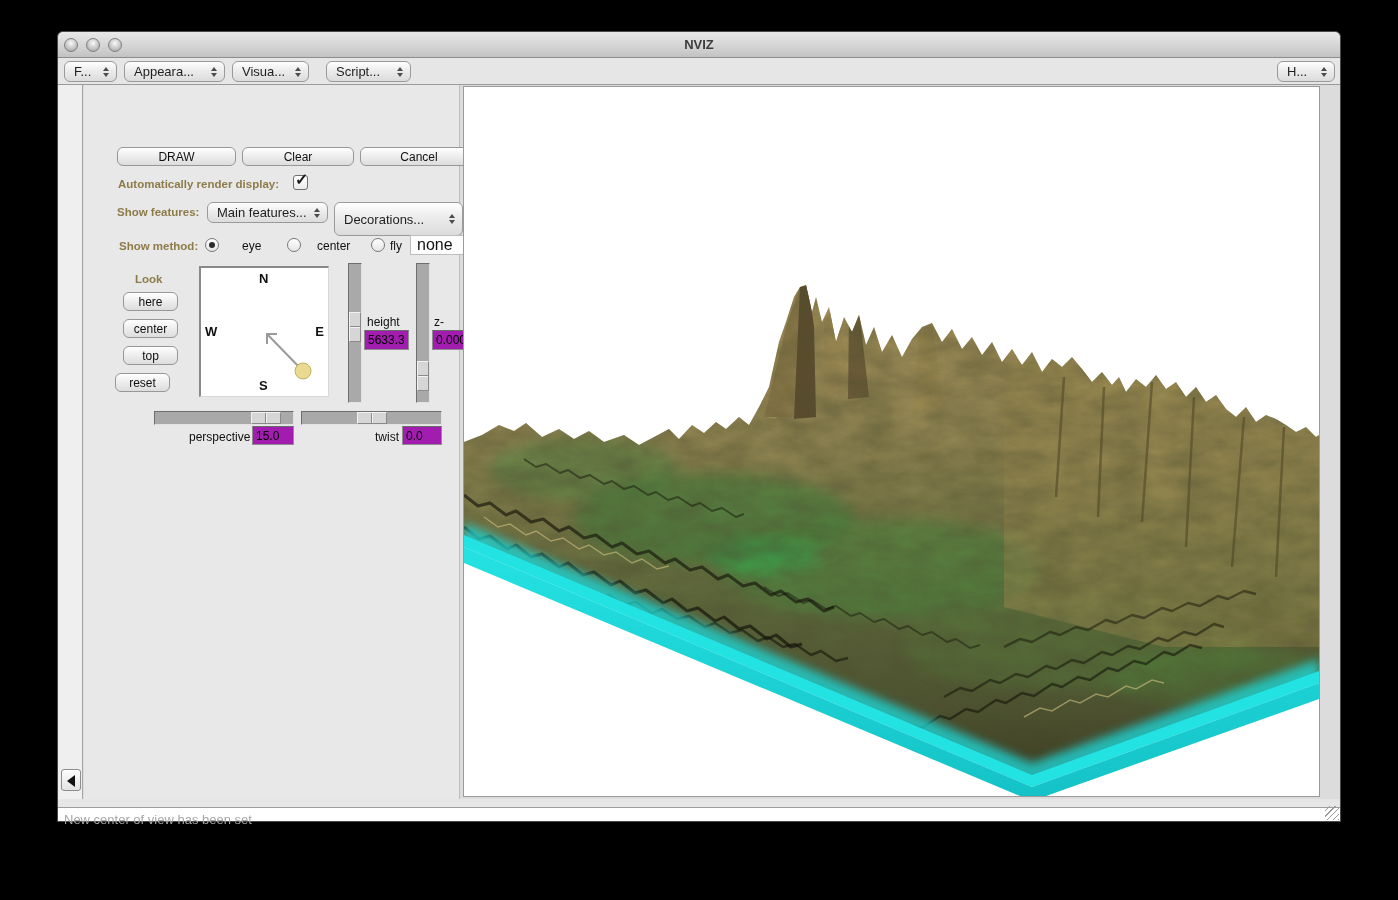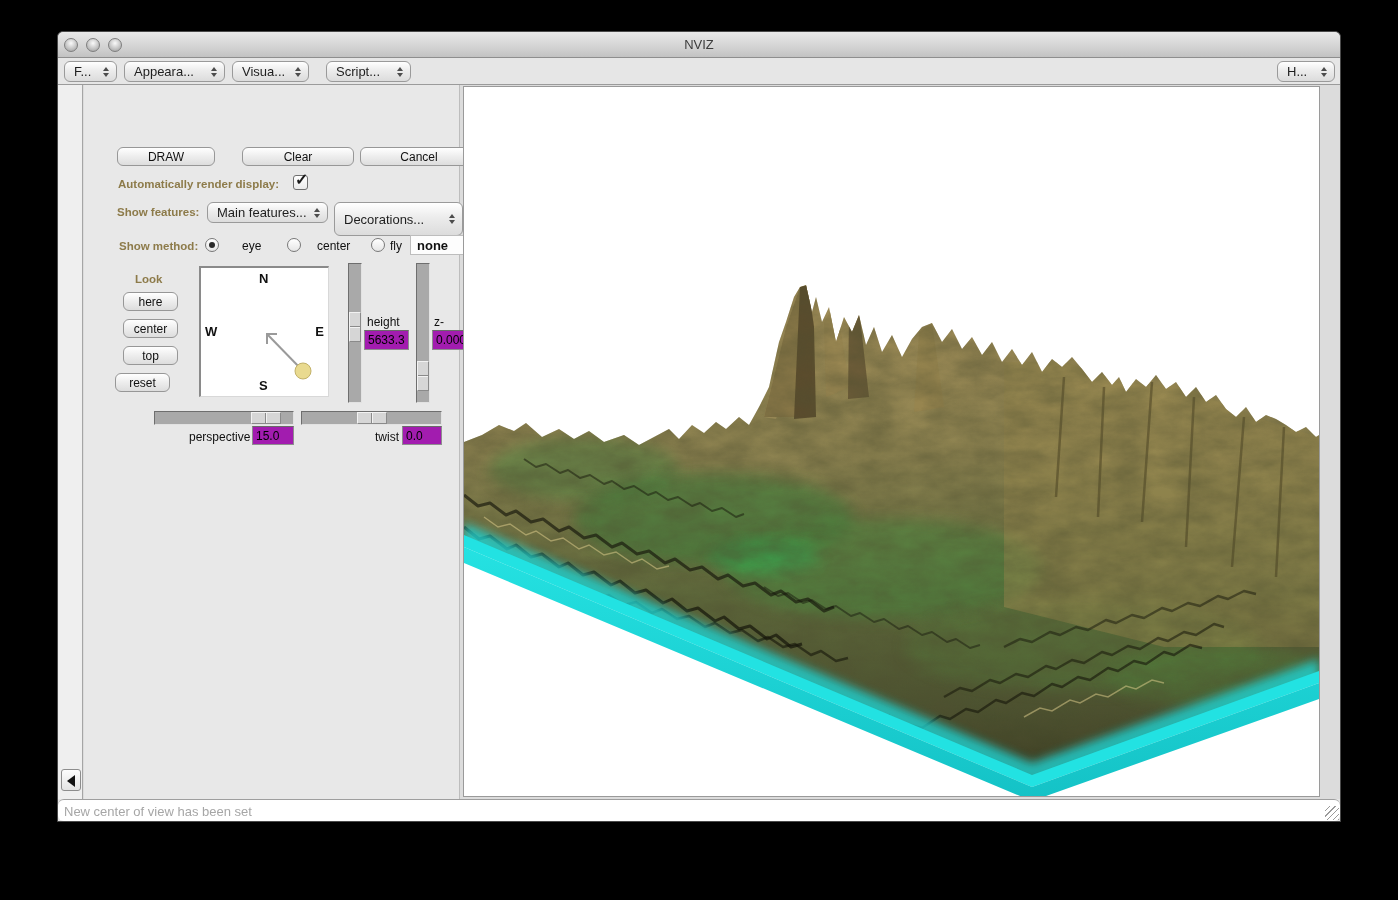--- a/index.html
+++ b/index.html
@@ -7,21 +7,21 @@
 
   .window { position:absolute; left:57px; top:31px; width:1284px; height:791px;
     background:#e6e6e6; border:1px solid #4a4a4a; border-radius:6px 6px 0 0;
     box-shadow:0 10px 30px rgba(0,0,0,.6); }
 
   
   .titlebar { position:absolute; left:0; top:0; right:0; height:26px;
     background:linear-gradient(#e9e9e9,#cfcfcf 70%,#c2c2c2);
     border-bottom:1px solid #8e8e8e; border-radius:6px 6px 0 0; }
   .title { position:absolute; left:0; right:0; top:5px; text-align:center;
-    font-size:13px; font-weight:normal; color:#3c3c3c; }
+    font-size:13px; font-weight:bold; color:#3c3c3c; }
   .tl { position:absolute; top:6px; width:14px; height:14px; border-radius:50%;
     background:radial-gradient(circle at 50% 35%, #fafafa 0%, #cfcfcf 45%, #9b9b9b 100%);
     border:1px solid #7e7e7e; }
 
   
   .menubar { position:absolute; left:0; top:26px; right:0; height:27px;
     background:#e6e6e6; border-bottom:1px solid #9b9b9b; }
   .popup { position:absolute; height:21px; top:3px;
     background:linear-gradient(#ffffff,#ececec 45%,#dcdcdc);
     border:1px solid #9a9a9a; border-radius:6px;
@@ -59,21 +59,21 @@
   .checkbox { position:absolute; width:15px; height:15px; background:linear-gradient(#ffffff,#eaeaea);
     border:1px solid #6f6f6f; border-radius:3px; }
   .checkbox .mark { position:absolute; left:1px; top:-6px; font-size:16px; font-weight:bold; color:#1a1a1a; }
 
   .radio { position:absolute; width:14px; height:14px; border-radius:50%;
     background:linear-gradient(#ffffff,#e6e6e6); border:1px solid #787878; }
   .radio .dot { position:absolute; left:3px; top:3px; width:6px; height:6px;
     border-radius:50%; background:#2a2a2a; }
 
   .flat-popup { position:absolute; background:#fdfdfd; border:1px solid #bdbdbd;
-    font-size:13px; color:#111; display:flex; align-items:center; padding:0 16px 0 6px;font-weight:bold; }
+    font-size:16px; color:#111; display:flex; align-items:center; padding:0 16px 0 6px; }
 
   .compass { position:absolute; left:115px; top:181px; width:130px; height:131px;
     background:#ffffff; border-top:2px solid #8a8a8a; border-left:2px solid #8a8a8a;
     border-right:1px solid #d8d8d8; border-bottom:1px solid #d8d8d8; }
   .cletter { position:absolute; font-size:13px; font-weight:bold; color:#111; }
 
   .vtrack { position:absolute; width:14px; height:140px; background:#a9a9a9;
     border-top:1px solid #6e6e6e; border-left:1px solid #6e6e6e;
     border-bottom:1px solid #e2e2e2; border-right:1px solid #e2e2e2; }
   .vhandle { position:absolute; left:0; width:12px; height:30px; background:#d6d6d6;
@@ -91,22 +91,22 @@
 
   .valbox { position:absolute; background:#a21caf; border:1px solid #8e8e8e;
     border-top-color:#6a6a6a; font-size:12px; color:#000; font-family:"Liberation Sans",sans-serif;
     padding:0 0 0 3px; }
 
   .canvas3d { position:absolute; left:405px; top:1px; width:857px; height:711px;
     background:#ffffff; border:1px solid #9a9a9a; }
   .canvas3d svg { display:block; }
 
   
-  .statusbar { position:absolute; left:0; right:0; bottom:0; height:22px;
-    background:#ffffff; border-top:1px solid #9e9e9e;border-radius:6px; }
+  .statusbar { position:absolute; left:0; right:0; bottom:0; height:14px;
+    background:#ffffff; border-top:1px solid #9e9e9e; }
   .status-text { position:absolute; left:6px; top:4px; font-size:13px; color:#a6a6a6; }
   .grip { position:absolute; right:1px; bottom:1px; width:14px; height:14px;
     background:repeating-linear-gradient(135deg, transparent 0 3px, #9a9a9a 3px 4px); }
 </style>
 </head>
 <body>
 
 <div class="window">
 
   <div class="titlebar">
@@ -142,21 +142,21 @@
   <div class="content">
 
     <div class="gutter">
       <div class="collapse-btn">
           <span></span>
         </div>
     </div>
 
     <div class="panel">
 
-      <div class="btn" style="left:33px;top:62px;width:98px">DRAW</div>
+      <div class="btn" style="left:33px;top:62px;width:119px">DRAW</div>
       <div class="btn" style="left:158px;top:62px;width:112px">Clear</div>
       <div class="btn" style="left:276px;top:62px;width:118px">Cancel</div>
 
       <div class="olabel" style="left:34px;top:93px">Automatically render display:</div>
       <div class="checkbox" style="left:209px;top:90px">
         <span class="mark">✓</span>
       </div>
 
       <div class="olabel" style="left:33px;top:121px">Show features:</div>
       <div class="popup" style="left:123px;top:117px;width:121px;height:21px">

